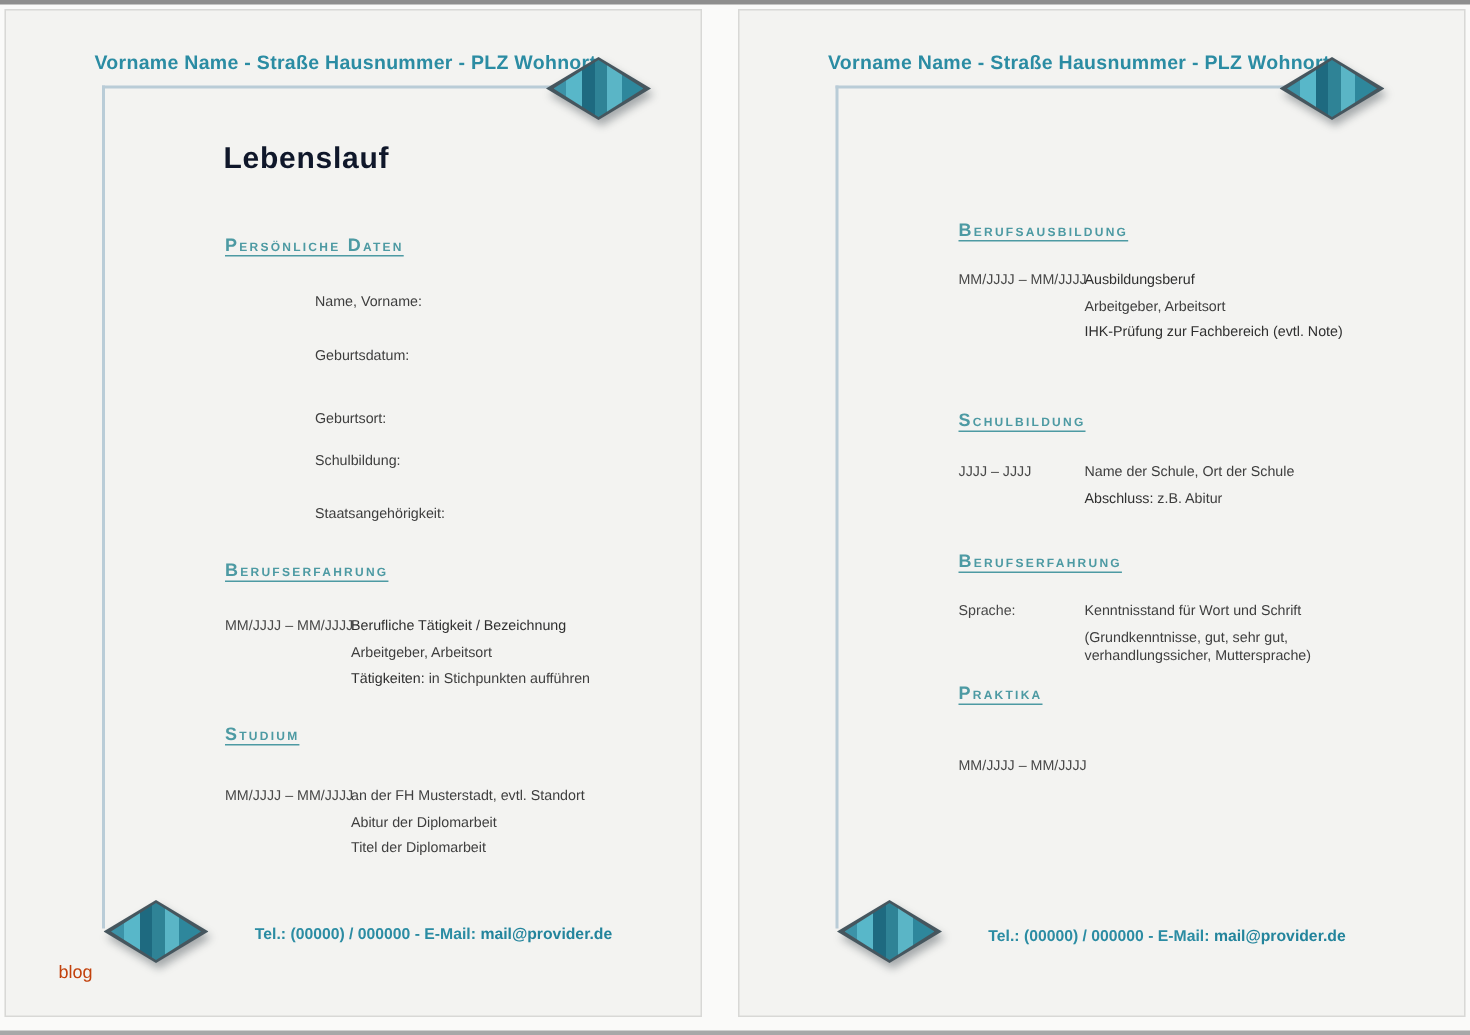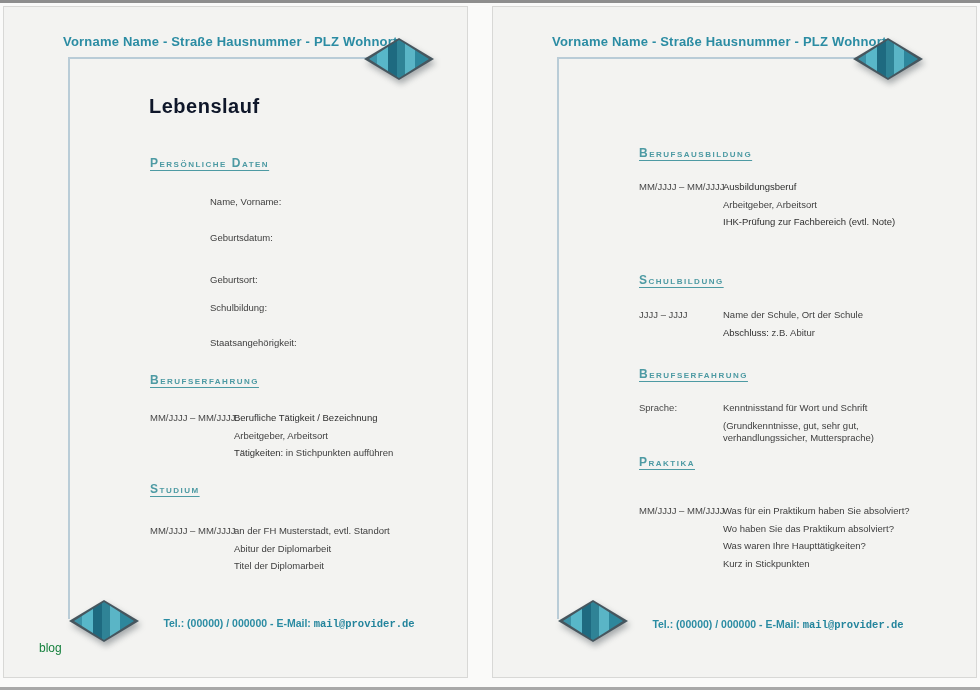--- a/index.html
+++ b/index.html
@@ -76,24 +76,24 @@
     font-size:9.5px; color:#3e3e3e;
   }
   .desc .line { line-height:12px; margin-bottom:5.5px; }
   .b { font-weight:normal; color:#2f2f2f; }
 
   .page-footer {
     position:absolute; top:610px; left:130px; width:310px;
     text-align:center; font-size:10.5px; font-weight:bold; color:#2b8ca3;
     white-space:nowrap;
   }
-  .email { color:#23849c;font-family:Liberation Mono, monospace; }
+  .email { color:#23849c; }
   .watermark {
     position:absolute; left:35px; top:634px;
-    font-size:12px; color:#15803d;
+    font-size:12px; color:#c2410c;
   }
 </style>
 </head>
 <body>
 
 <div class="edge-top"></div>
 <div class="edge-bottom"></div>
 
 <div class="page left">
   <div class="hdr">Vorname Name - Straße Hausnummer - PLZ Wohnort</div>
@@ -172,21 +172,15 @@
 
   <div class="sec" style="top:360px">Berufserfahrung</div>
   <div class="date" style="top:395px">Sprache:</div>
   <div class="desc" style="top:395px; width:210px">
     <div class="line">Kenntnisstand für Wort und Schrift</div>
     <div class="line">(Grundkenntnisse, gut, sehr gut, verhandlungssicher, Muttersprache)</div>
   </div>
 
   <div class="sec" style="top:448px">Praktika</div>
   <div class="date" style="top:498px">MM/JJJJ – MM/JJJJ</div>
-  <div class="desc" style="top:498px; width:215px">
-    <div class="line">Was für ein Praktikum haben Sie absolviert?</div>
-    <div class="line">Wo haben Sie das Praktikum absolviert?</div>
-    <div class="line">Was waren Ihre Haupttätigkeiten?</div>
-    <div class="line">Kurz in Stickpunkten</div>
-  </div>
 
   <div class="page-footer" style="top:611px"><span>Tel.: (00000) / 000000 - E-Mail: </span><span class="email">mail@provider.de</span></div>
 </div>
 
 </body></html>

